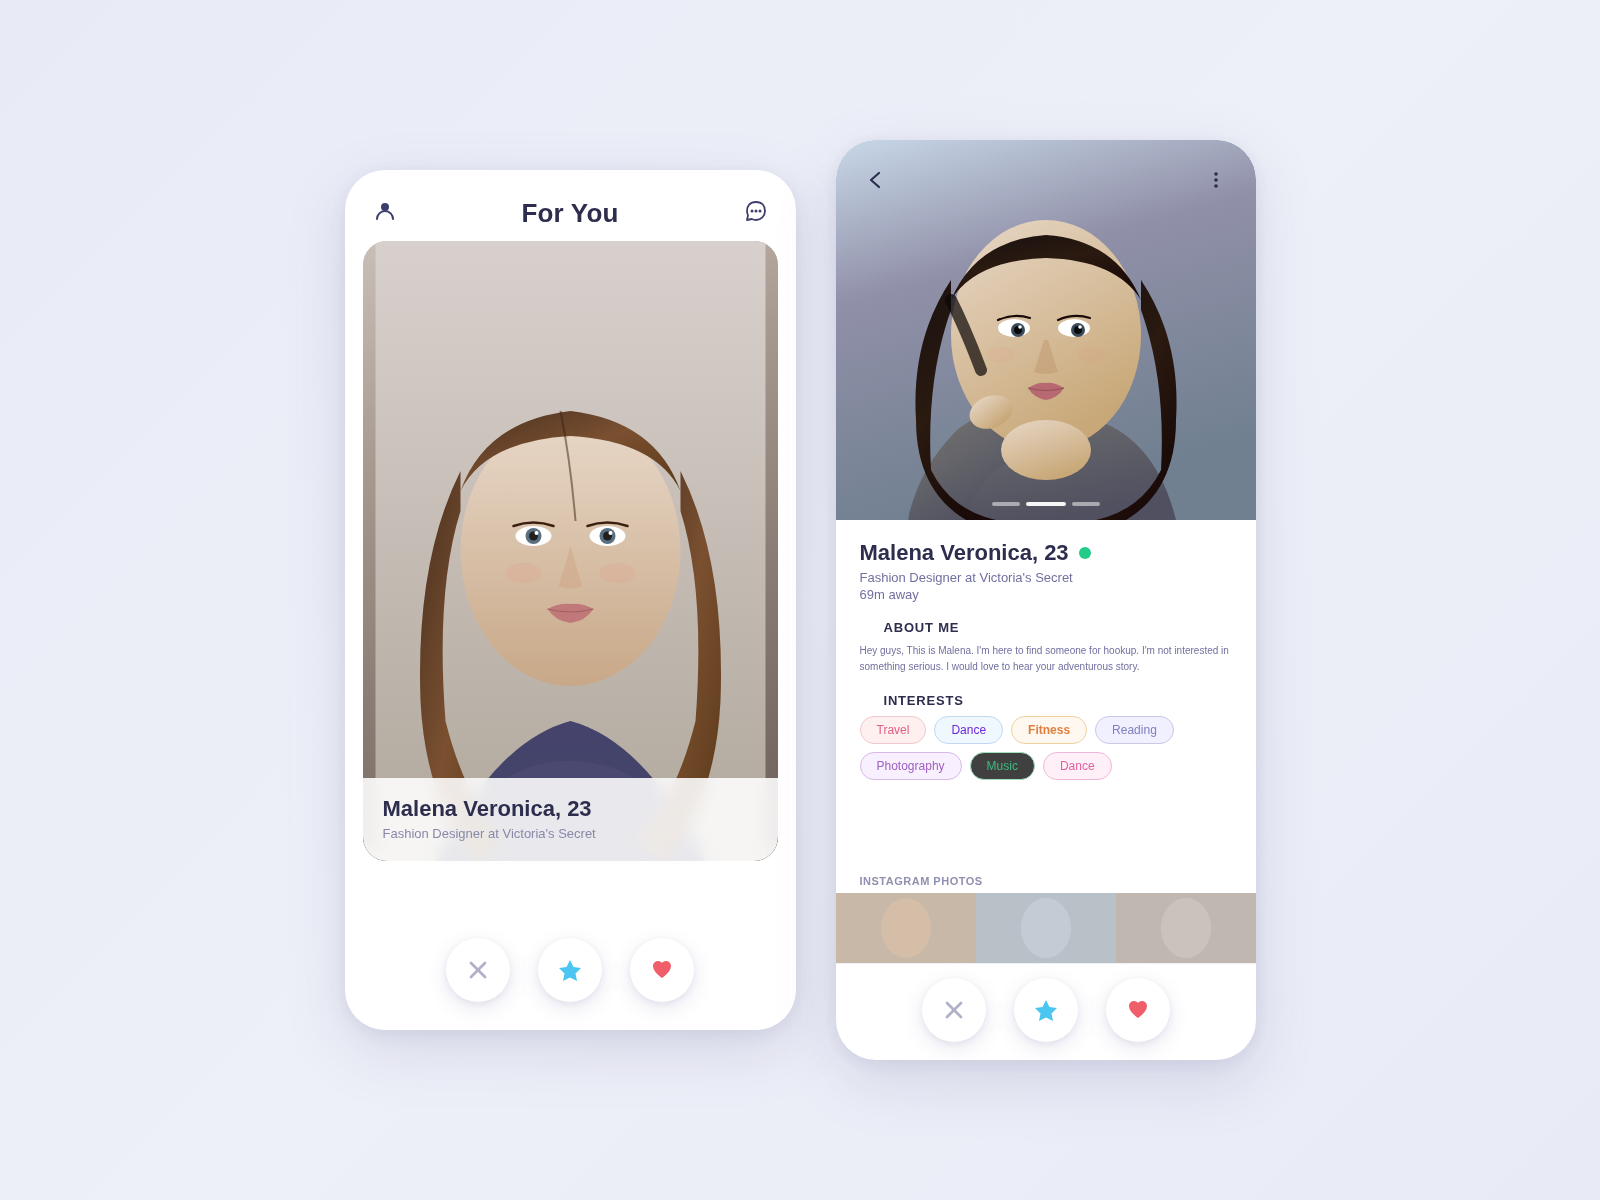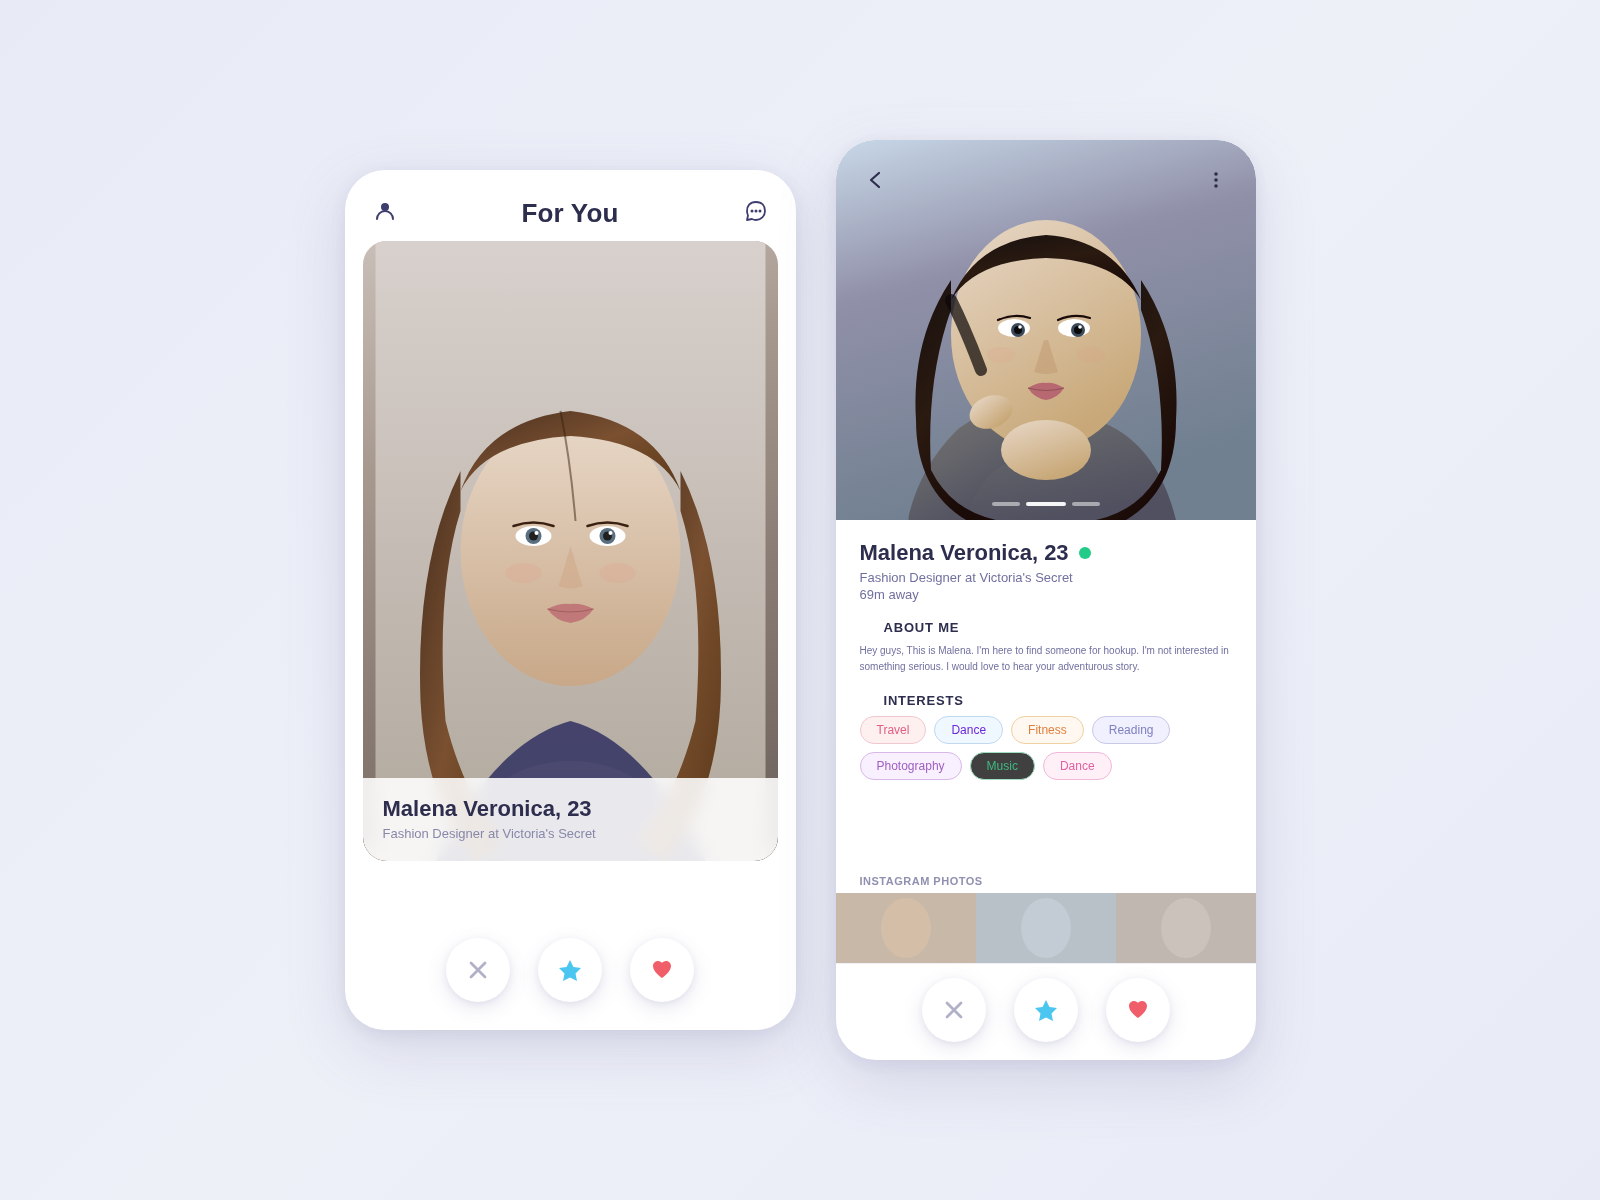--- a/index.html
+++ b/index.html
@@ -231,21 +231,21 @@
     .interest-tag {
       padding: 6px 16px;
       border-radius: 20px;
       font-size: 12px;
       font-weight: 500;
       border: 1px solid transparent;
     }
 
     .tag-travel  { background: #fff0f0; color: #e06080; border-color: #f0c8d0; }
     .tag-dance   { background: #f0f8ff; color: #6d28d9; border-color: #c0d8f0; }
-    .tag-fitness { background: #fff8f0; color: #e08040; border-color: #f0d0a0; }
+    .tag-fitness { background: #fff8f0; color: #e08040; border-color: #f0d0a0; font-weight: bold; }
     .tag-reading { background: #f0f0ff; color: #8080c0; border-color: #c8c8e8; }
     .tag-photography { background: #f8f0ff; color: #a060c0; border-color: #d8b8e8; text-align: center; }
     .tag-music   { background: #404040; color: #40b880; border-color: #a0e0c0; }
     .tag-movie   { background: #fff0f8; color: #e060a0; border-color: #f0b8d8; }
 
     .bottom-action-bar {
       display: flex;
       justify-content: center;
       align-items: center;
       gap: 28px;

